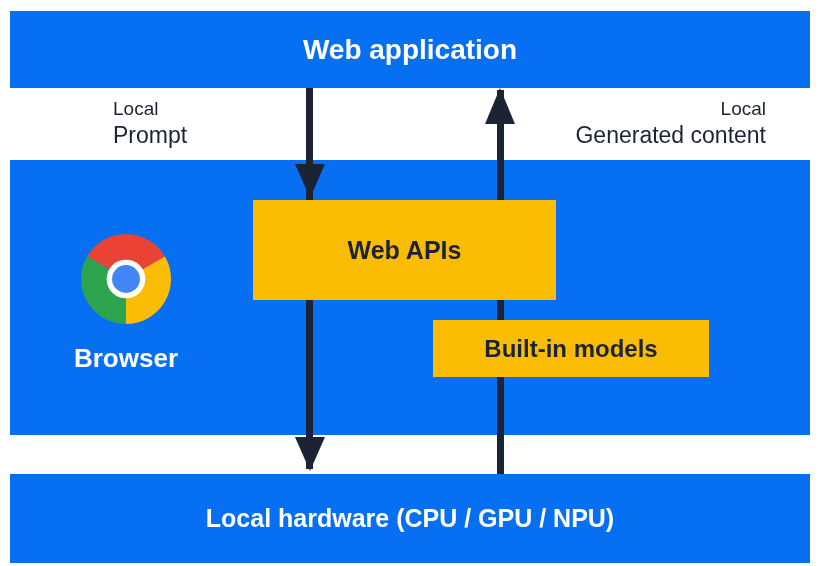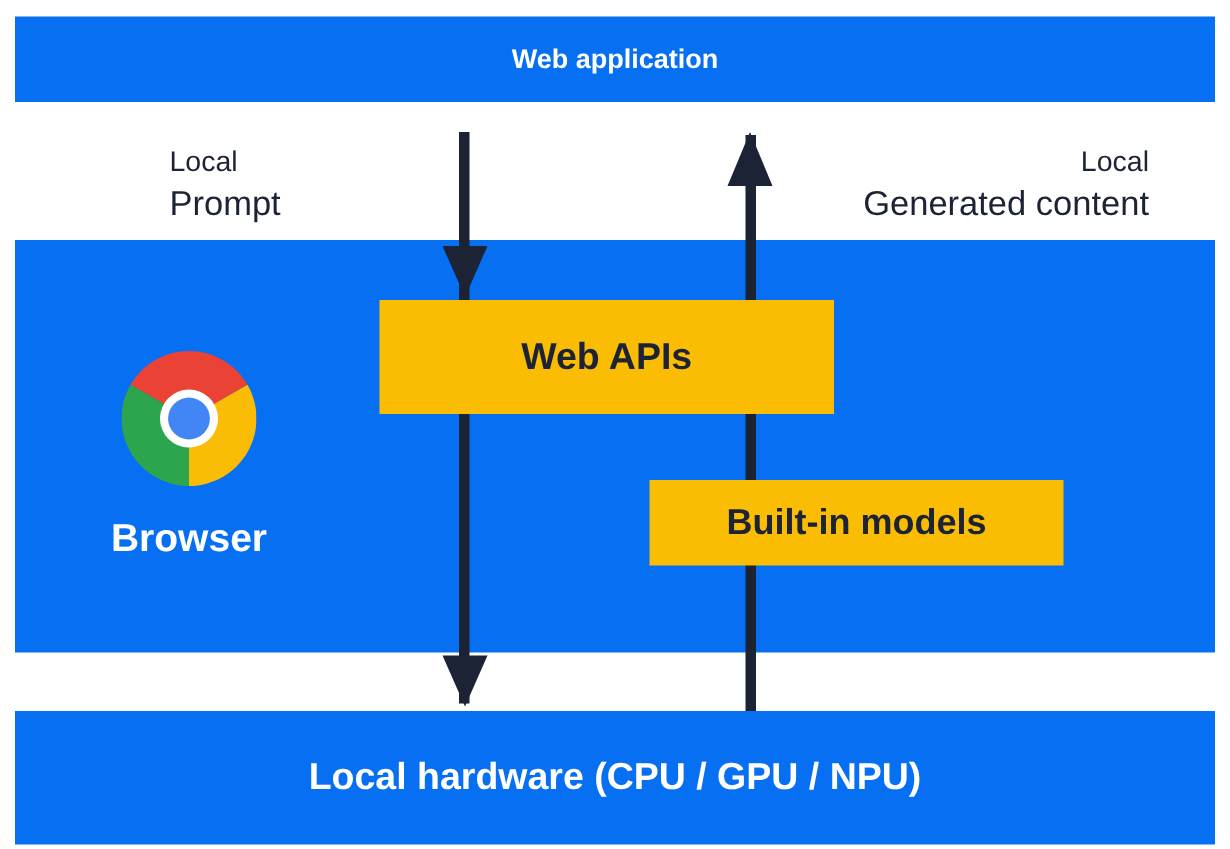--- a/index.html
+++ b/index.html
@@ -16,21 +16,21 @@
     position: relative; overflow: hidden;
   }
   .stage { position: absolute; inset: 0; width: 820px; height: 566px; background: #fff; }
 
   .bar {
     position: absolute; left: 10px; width: 800px;
     background: var(--blue);
     display: flex; align-items: center; justify-content: center;
     color: var(--white); font-weight: 700; z-index: 3;
   }
-  .bar-top { top: 11px; height: 57px; font-size: 18px; }
+  .bar-top { top: 11px; height: 77px; font-size: 28px; }
   .bar-bottom { top: 474px; height: 89px; font-size: 25px; }
 
   .panel-main {
     position: absolute; left: 10px; top: 160px;
     width: 800px; height: 275px;
     background: var(--blue); z-index: 0;
   }
 
   .flow-label { position: absolute; color: var(--navy); z-index: 3; }
   .flow-label .title { font-size: 19px; font-weight: 400; line-height: 24px; }
@@ -57,21 +57,21 @@
   .ah-down-2 { left: 295px; top: 437px; }
   .ah-up-1   { left: 485px; top: 88px; }
 
   .ybox {
     position: absolute; background: var(--yellow);
     color: var(--navy); font-weight: 700;
     display: flex; flex-direction: column;
     align-items: center; justify-content: center;
     text-align: center; z-index: 2;
   }
-  .box-webapis { left: 253px; top: 200px; width: 303px; height: 76px; font-size: 25px; }
+  .box-webapis { left: 253px; top: 200px; width: 303px; height: 100px; font-size: 25px; }
   .box-builtin { left: 433px; top: 320px; width: 276px; height: 57px; font-size: 24px; line-height: 30px; }
 
   .chrome-logo { position: absolute; left: 81px; top: 234px; width: 90px; height: 90px; z-index: 2; }
   .browser-label {
     position: absolute; left: 41px; top: 343px; width: 170px;
     text-align: center; color: var(--white);
     font-size: 26px; font-weight: 700; z-index: 2;
   }
 </style>
 </head>

